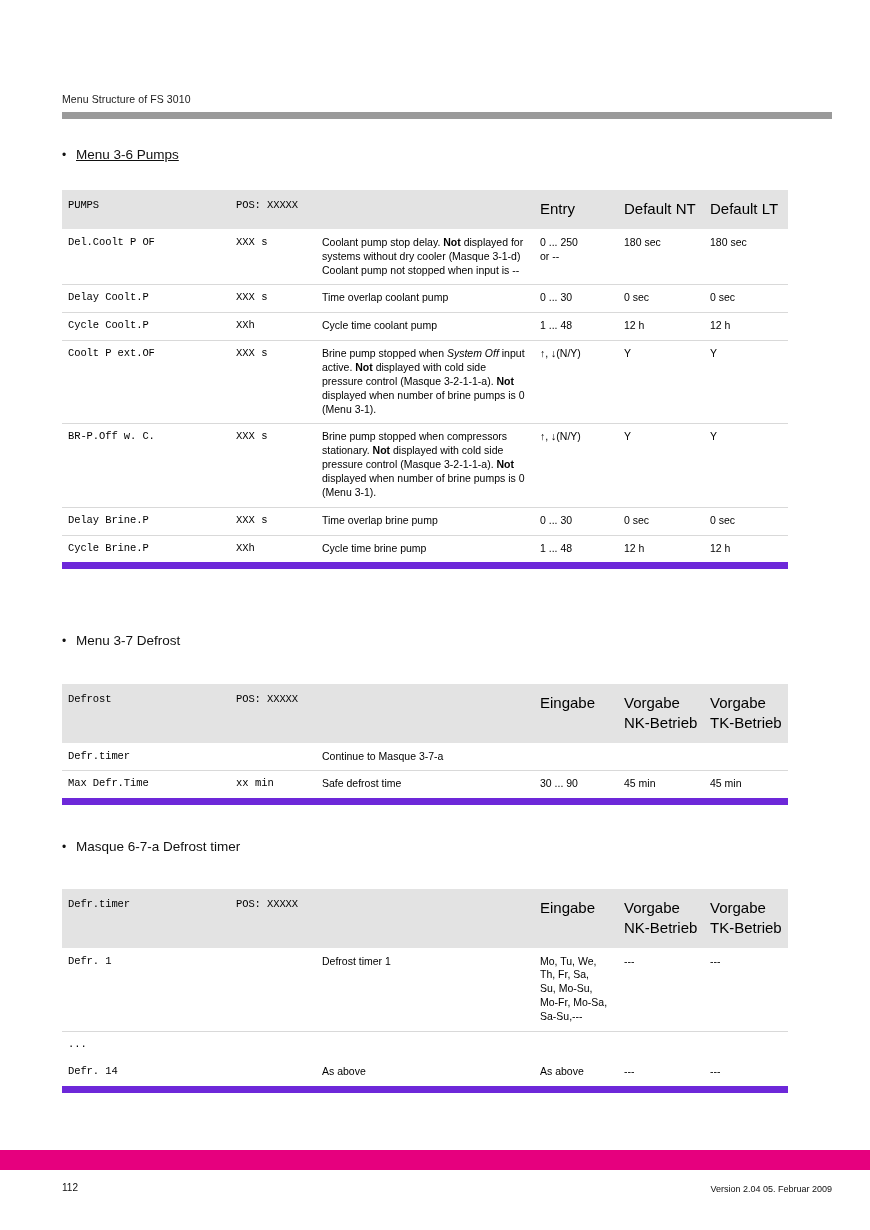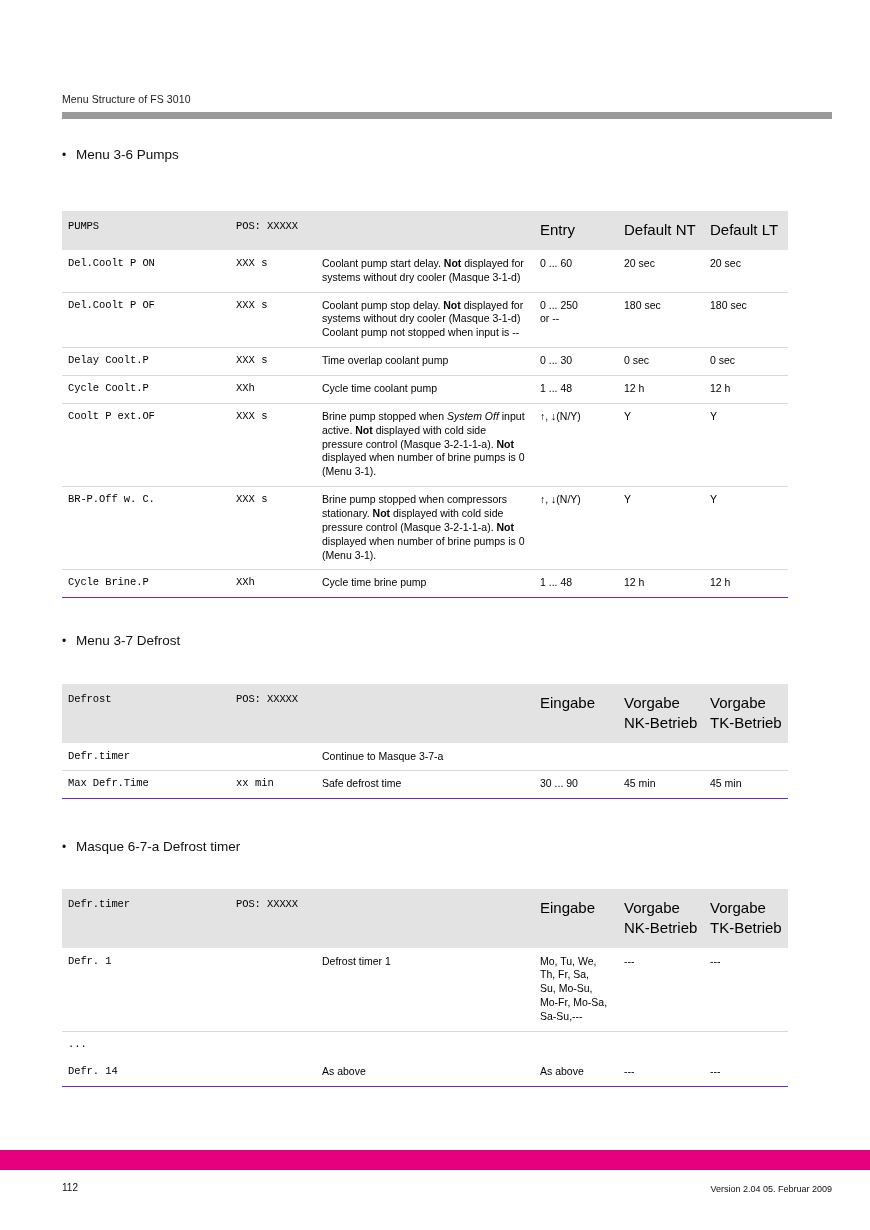--- a/index.html
+++ b/index.html
@@ -70,21 +70,21 @@
   }
   table.doc thead th.mono {
     font-family: "Liberation Mono", monospace;
     font-size: 10.5px;
   }
   table.doc tbody td {
     border-bottom: 1px solid #d9d9d9;
     background: #ffffff;
   }
   table.doc tbody tr:last-child td {
-    border-bottom: 1px solid #6d28d9;
+    border-bottom: 7px solid #6d28d9;
   }
   td.mono, th.mono {
     font-family: "Liberation Mono", monospace;
     font-size: 10.5px;
     letter-spacing: -0.1px;
   }
   td.pos {
     font-family: "Liberation Mono", monospace;
     font-size: 10.5px;
     text-align: right;
@@ -127,53 +127,45 @@
   i { font-style: italic; }
 </style>
 </head>
 <body>
 
 <div class="page">
 
   <div class="header-title">Menu Structure of FS 3010</div>
   <div class="header-rule"></div>
 
-  <div class="section-title" style="left:62px; top:147px;">
+  <div class="section-title" style="left:62px; top:147px;text-decoration:underline;">
     <span class="bullet">•</span><span>Menu 3-6 Pumps</span>
   </div>
 
-  <table class="doc" style="left:62px; top:211px;">
+  <table class="doc" style="left:62px; top:190px;">
     <colgroup>
       <col class="col-name">
         <col class="col-pos">
         <col class="col-desc">
         <col class="col-entry">
         <col class="col-def1">
         <col class="col-def2">
     </colgroup>
     <thead>
       <tr>
         <th class="mono">PUMPS</th>
         <th class="mono">POS: XXXXX</th>
         <th></th>
         <th>Entry</th>
         <th>Default NT</th>
         <th>Default LT</th>
       </tr>
     </thead>
     <tbody>
         <tr>
-          <td class="mono">Del.Coolt P ON</td>
-          <td class="pos">XXX s</td>
-          <td>Coolant pump start delay. <b>Not</b> displayed for systems without dry cooler (Masque 3-1-d)</td>
-          <td>0 ... 60</td>
-          <td>20 sec</td>
-          <td>20 sec</td>
-        </tr>
-        <tr>
           <td class="mono">Del.Coolt P OF</td>
           <td class="pos">XXX s</td>
           <td>Coolant pump stop delay. <b>Not</b> displayed for systems without dry cooler (Masque 3-1-d)<br>Coolant pump not stopped when input is --</td>
           <td>0 ... 250<br>or --</td>
           <td>180 sec</td>
           <td>180 sec</td>
         </tr>
         <tr>
           <td class="mono">Delay Coolt.P</td>
           <td class="pos">XXX s</td>
@@ -198,20 +190,28 @@
           <td>Y</td>
           <td>Y</td>
         </tr>
         <tr>
           <td class="mono">BR-P.Off w. C.</td>
           <td class="pos">XXX s</td>
           <td>Brine pump stopped when compressors stationary. <b>Not</b> displayed with cold side pressure control (Masque 3-2-1-1-a). <b>Not</b> displayed when number of brine pumps is 0 (Menu 3-1).</td>
           <td>↑, ↓(N/Y)</td>
           <td>Y</td>
           <td>Y</td>
+        </tr>
+        <tr>
+          <td class="mono">Delay Brine.P</td>
+          <td class="pos">XXX s</td>
+          <td>Time overlap brine pump</td>
+          <td>0 ... 30</td>
+          <td>0 sec</td>
+          <td>0 sec</td>
         </tr>
         <tr>
           <td class="mono">Cycle Brine.P</td>
           <td class="pos">XXh</td>
           <td>Cycle time brine pump</td>
           <td>1 ... 48</td>
           <td>12 h</td>
           <td>12 h</td>
         </tr>
       </tbody>

